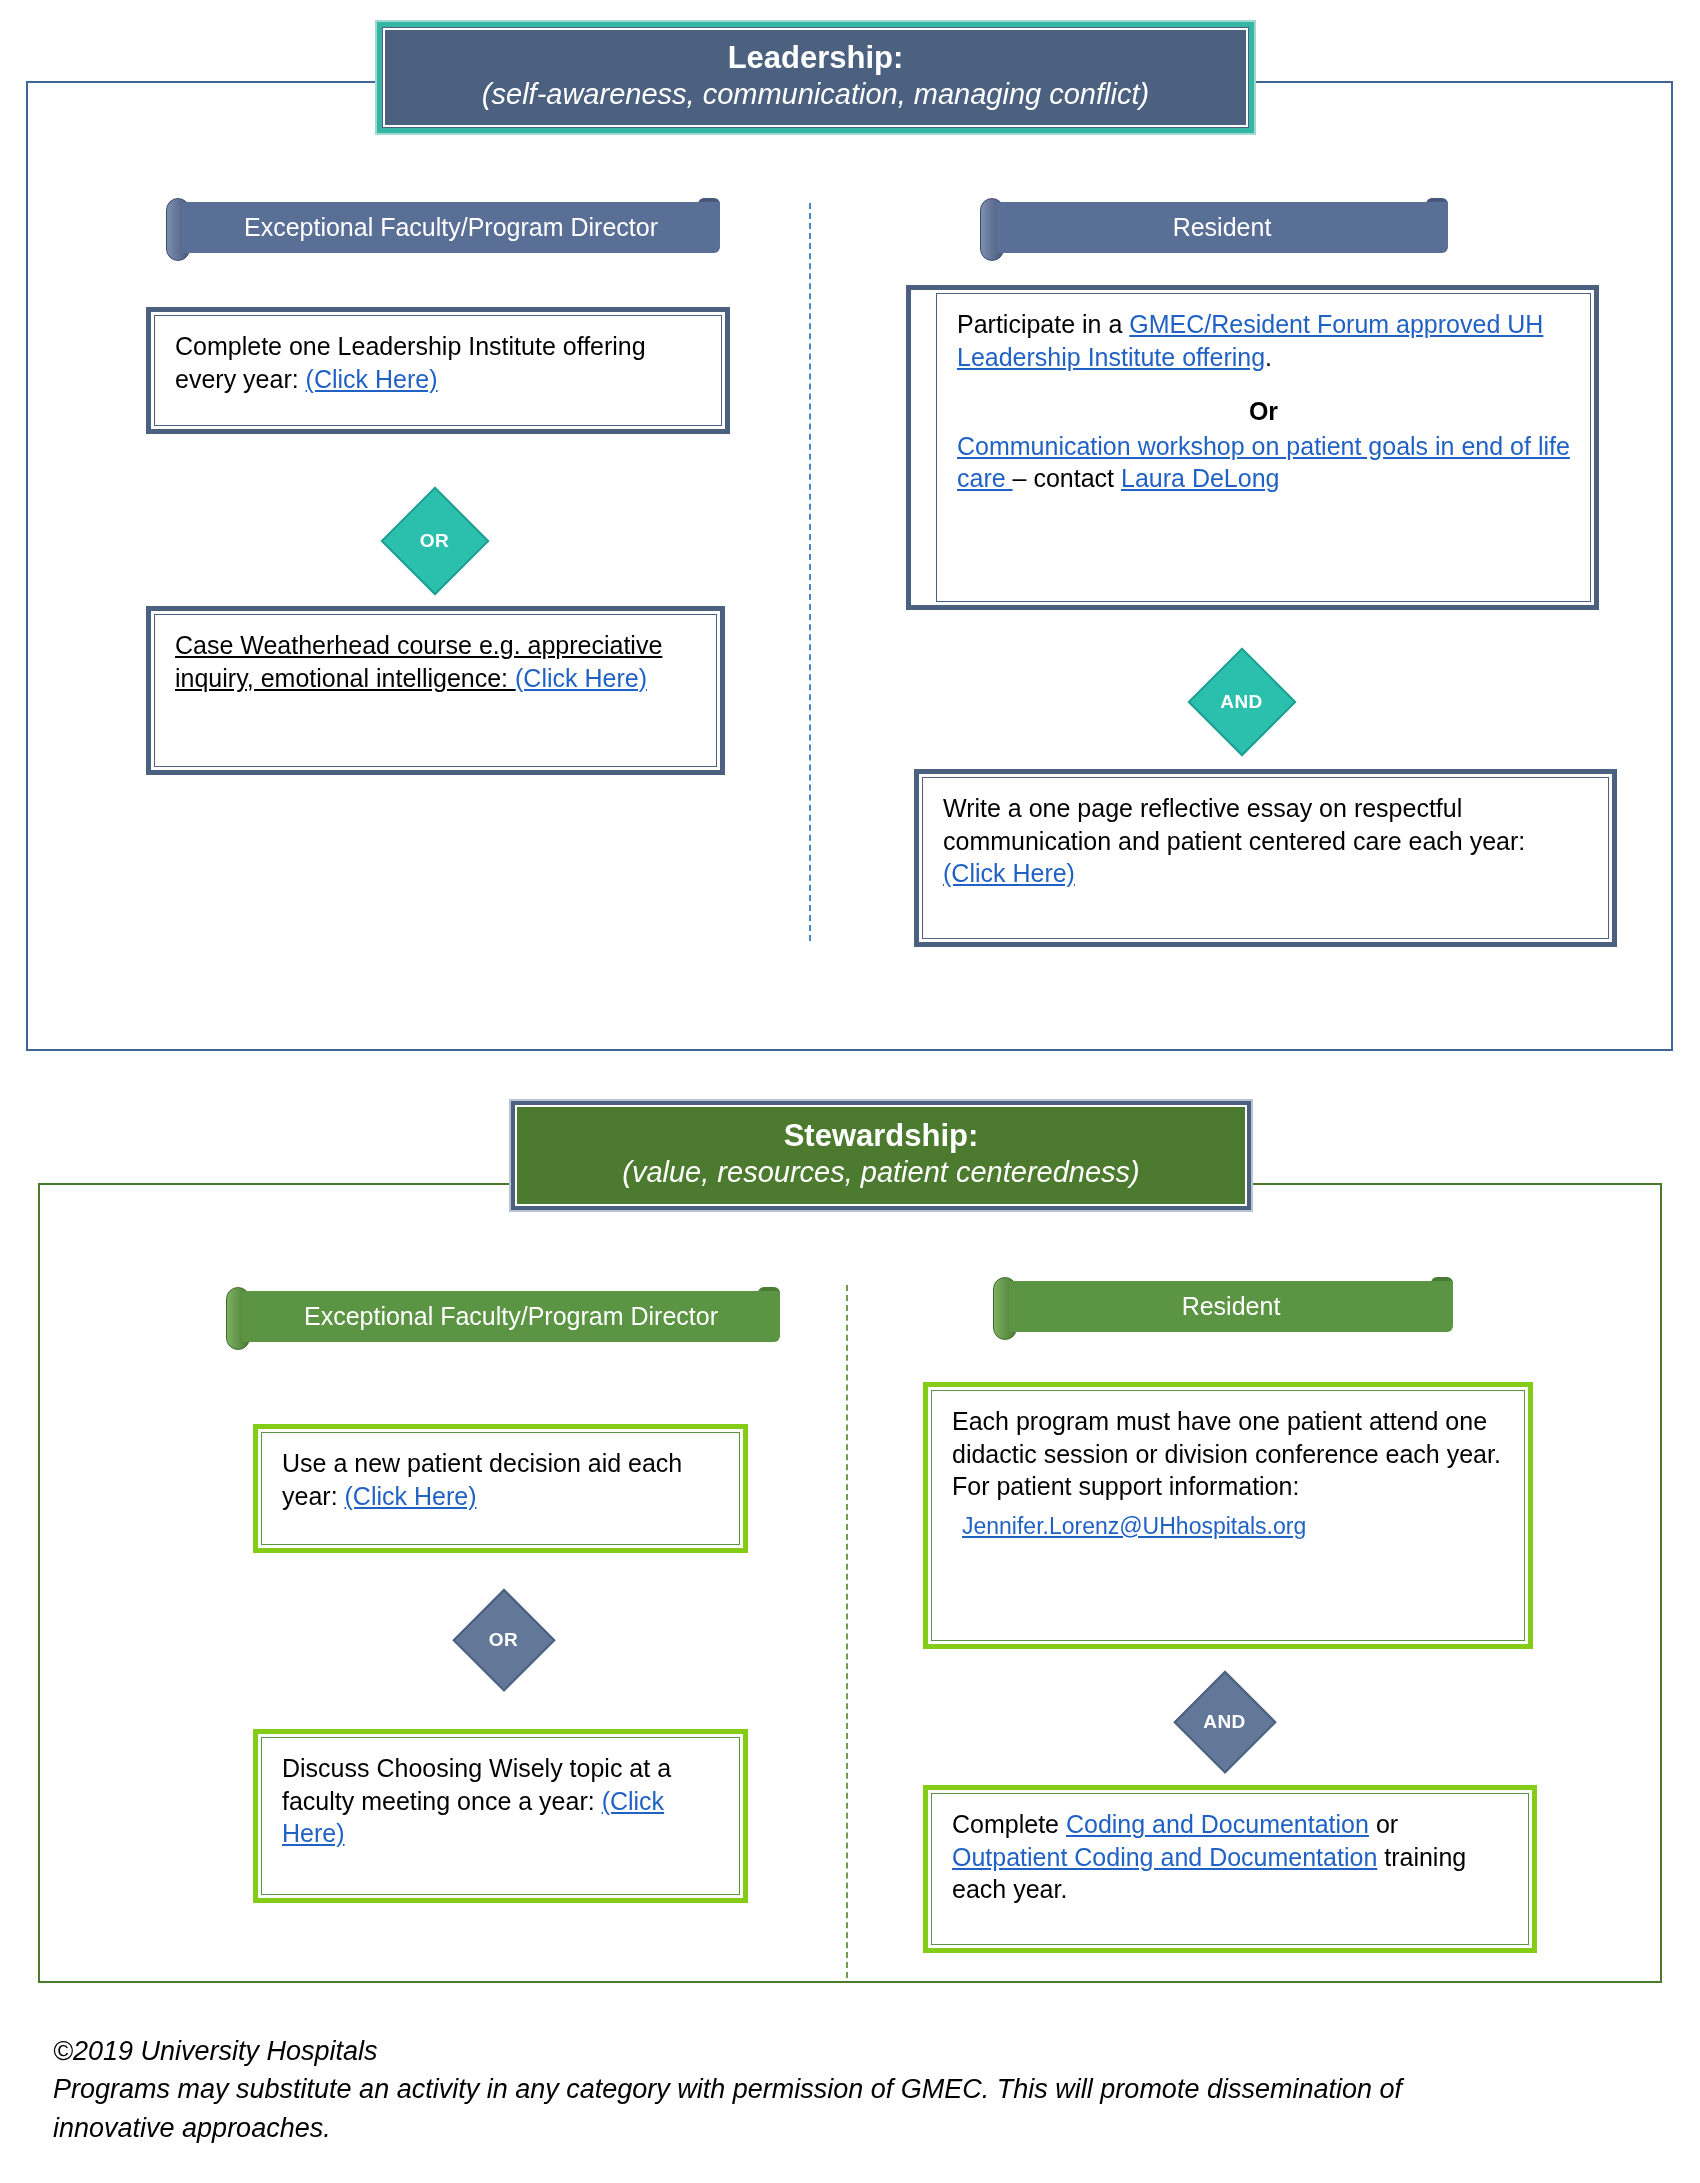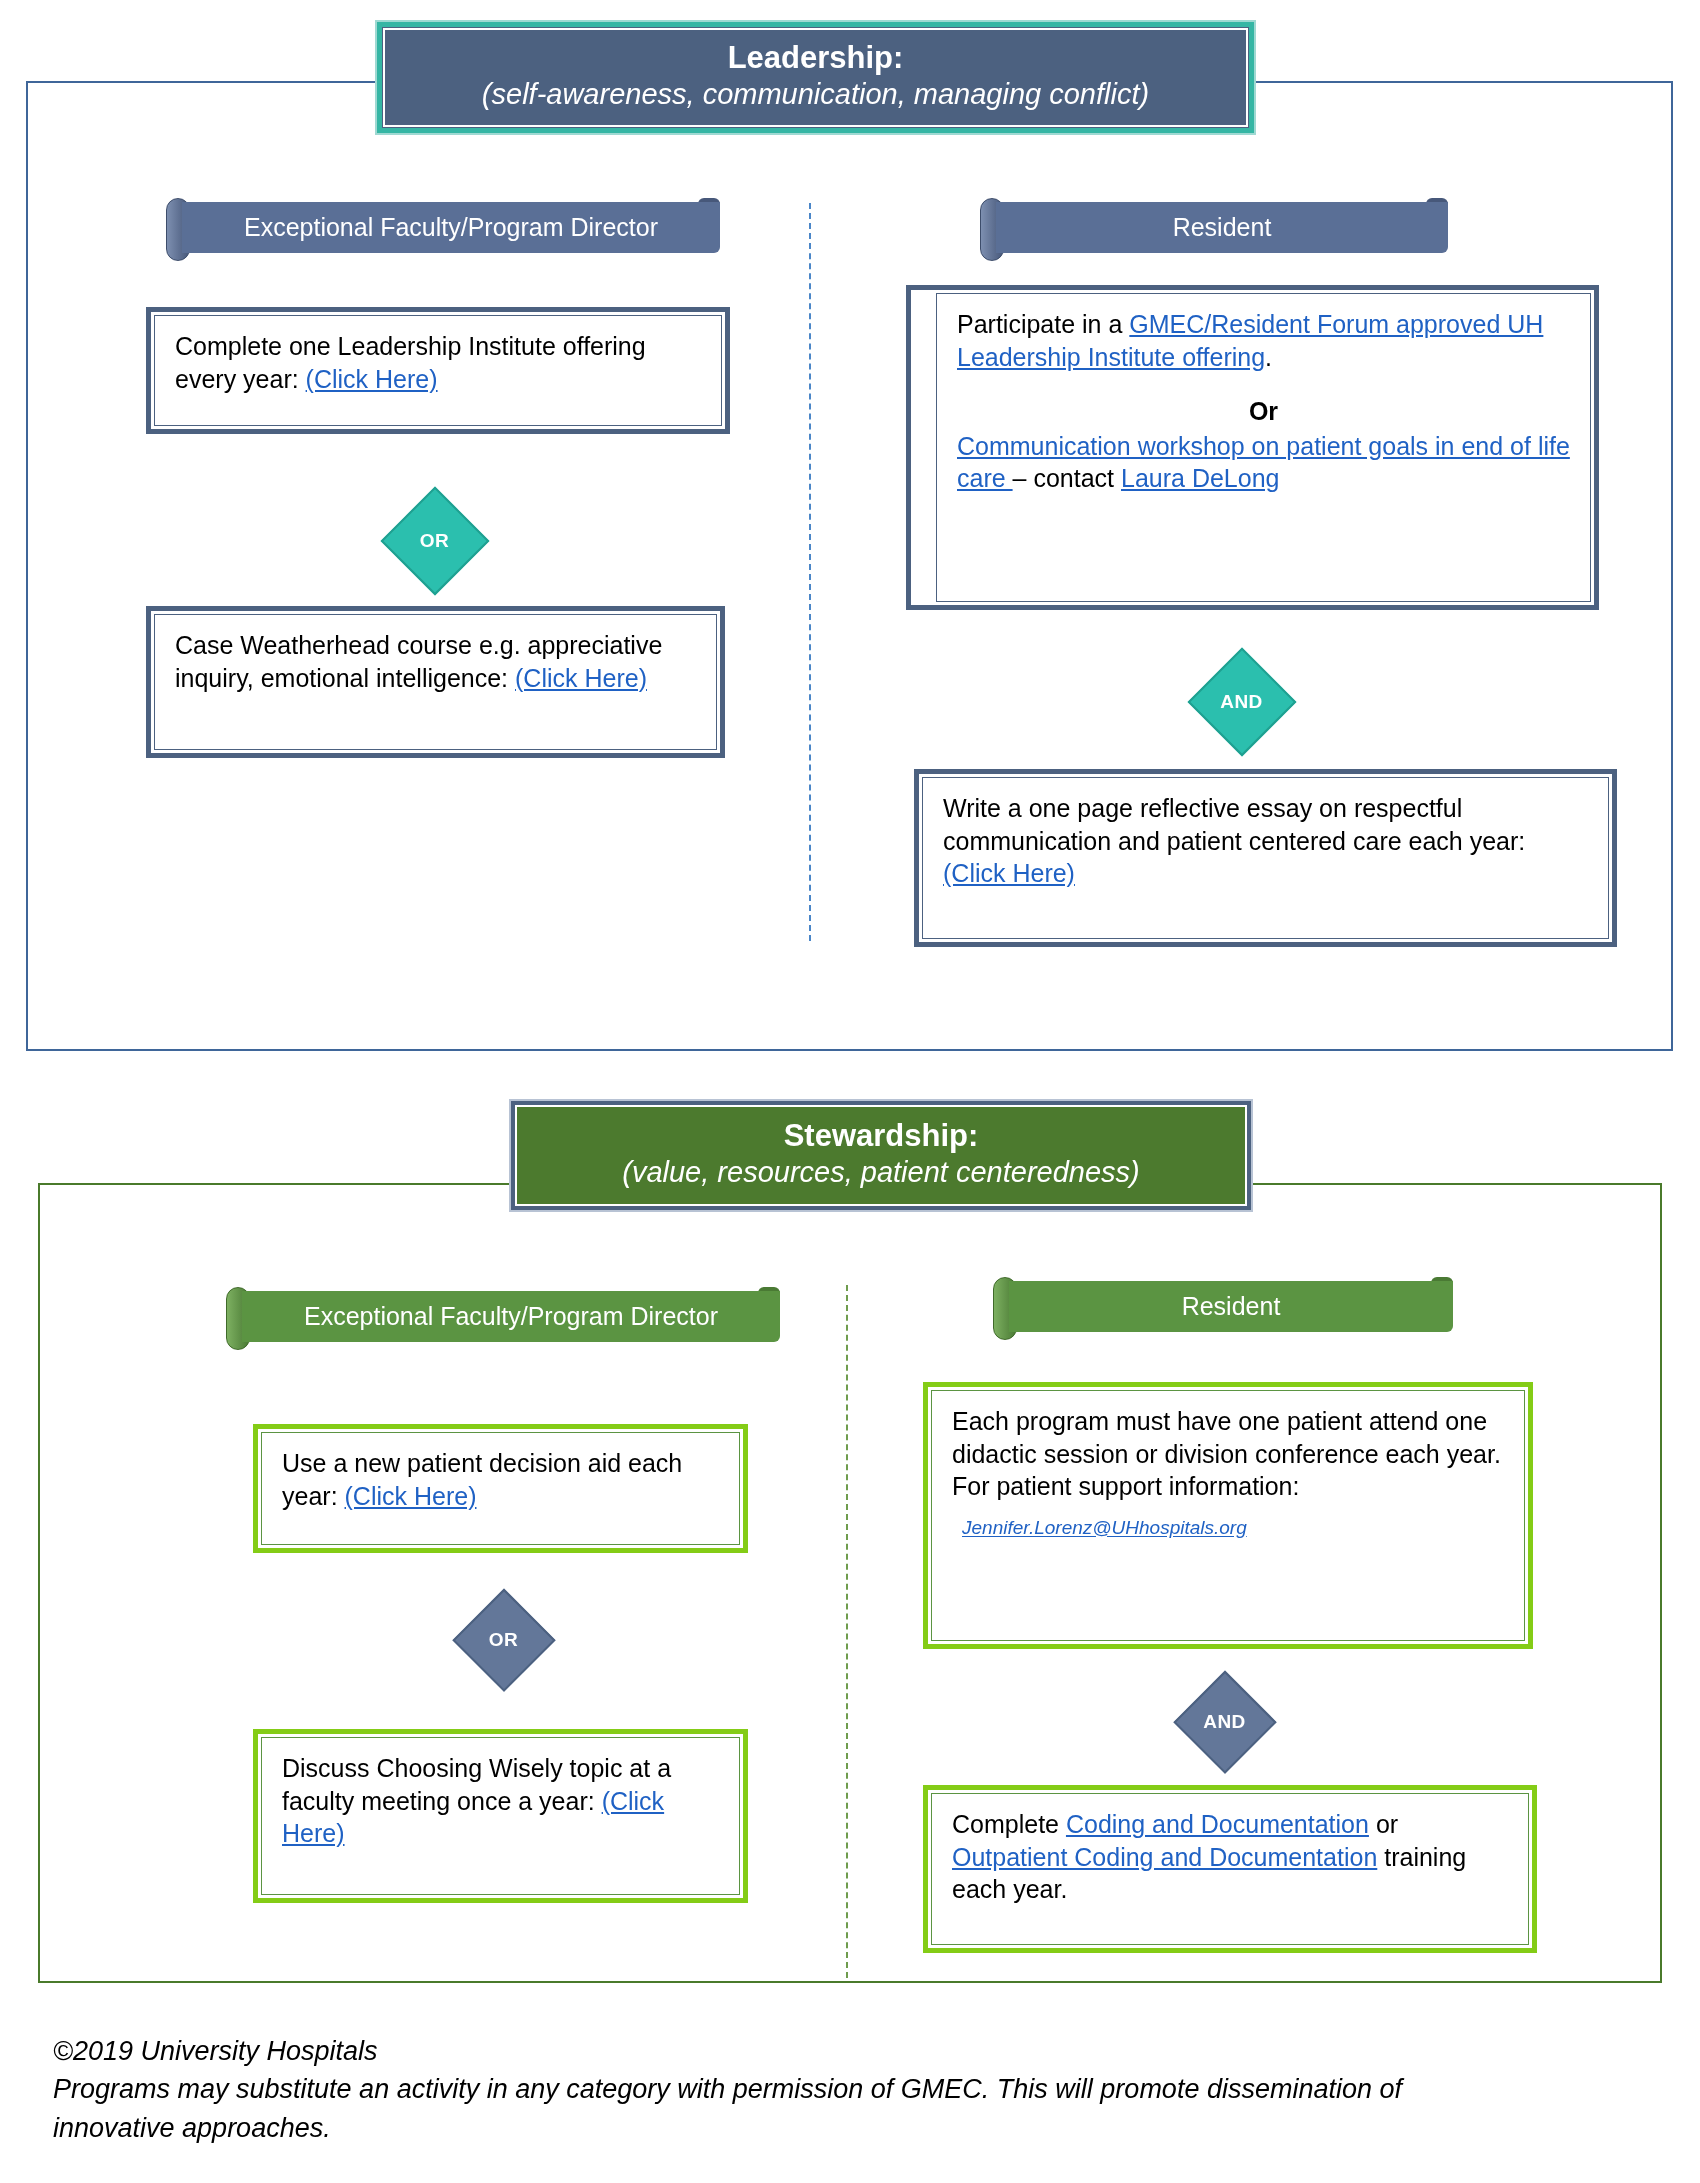--- a/index.html
+++ b/index.html
@@ -200,21 +200,21 @@
   <div class="card-inner">
     <span>Complete one Leadership Institute offering every year: </span><a class="lnk" href="#">(Click Here)</a>
   </div>
 </div>
 
 <div class="diamond dm-teal" style="left:381px; top:487px; width:107px; height:107px;">
   <span class="dm-shape"></span>
   <span class="dm-label">OR</span>
 </div>
 
-<div class="card card-blue" style="left:146px; top:606px; width:579px; height:152px;">
+<div class="card card-blue" style="left:146px; top:606px; width:579px; height:169px;text-decoration:underline;">
   <div class="card-inner">
     <span>Case Weatherhead course e.g. appreciative inquiry, emotional intelligence: </span><a class="lnk" href="#">(Click Here)</a>
   </div>
 </div>
 
 <div class="card card-blue" style="left:906px; top:285px; width:693px; height:325px;padding-left:25px;">
   <div class="card-inner">
     <div>
       <span>Participate in a </span><a class="lnk" href="#">GMEC/Resident Forum approved UH Leadership Institute offering</a><span>.</span>
     </div>
@@ -271,21 +271,21 @@
 <div class="card card-green" style="left:253px; top:1718px; width:495px; height:174px;">
   <div class="card-inner">
     <span>Discuss Choosing Wisely topic at a faculty meeting once a year: </span><a class="lnk" href="#">(Click Here)</a>
   </div>
 </div>
 
 <div class="card card-green" style="left:923px; top:1371px; width:610px; height:267px;">
   <div class="card-inner">
     <span>Each program must have one patient attend one didactic session or division conference each year. For patient support information:</span>
     <div style="margin-top:6px; padding-left:10px;">
-      <a class="lnk" href="#" style="font-size:19px;font-style:italic;">Jennifer.Lorenz@UHhospitals.org</a>
+      <a class="lnk" href="#" style="font-size:23px;">Jennifer.Lorenz@UHhospitals.org</a>
     </div>
   </div>
 </div>
 
 <div class="diamond dm-slate" style="left:1174px; top:1671px; width:101px; height:101px;">
   <span class="dm-shape"></span>
   <span class="dm-label">AND</span>
 </div>
 
 <div class="card card-green" style="left:923px; top:1774px; width:614px; height:168px;">

